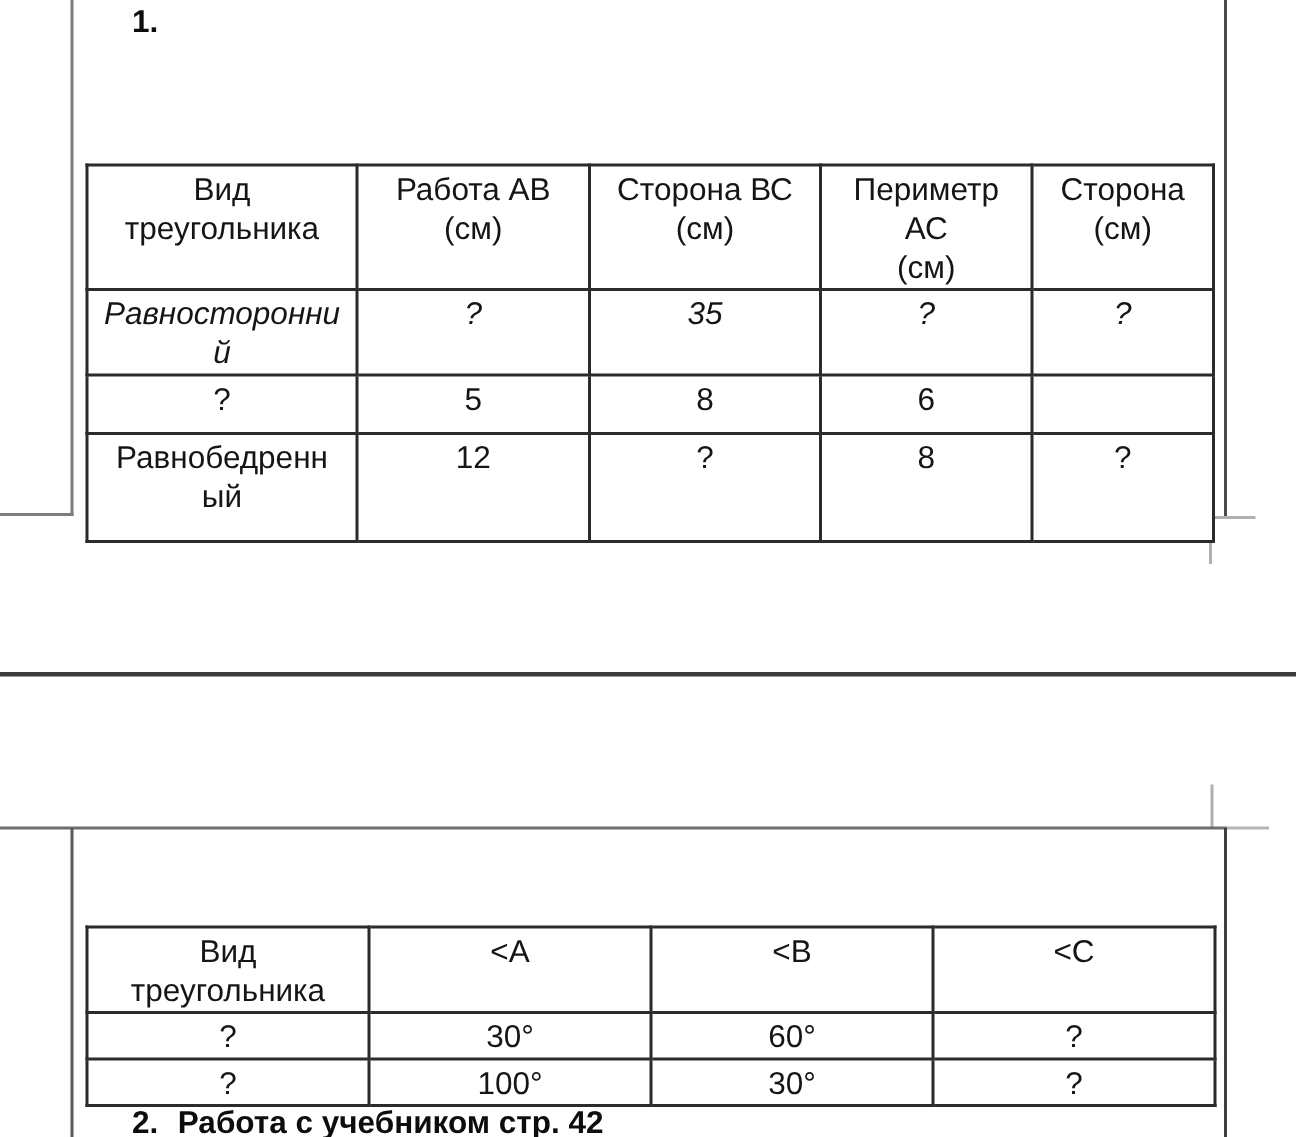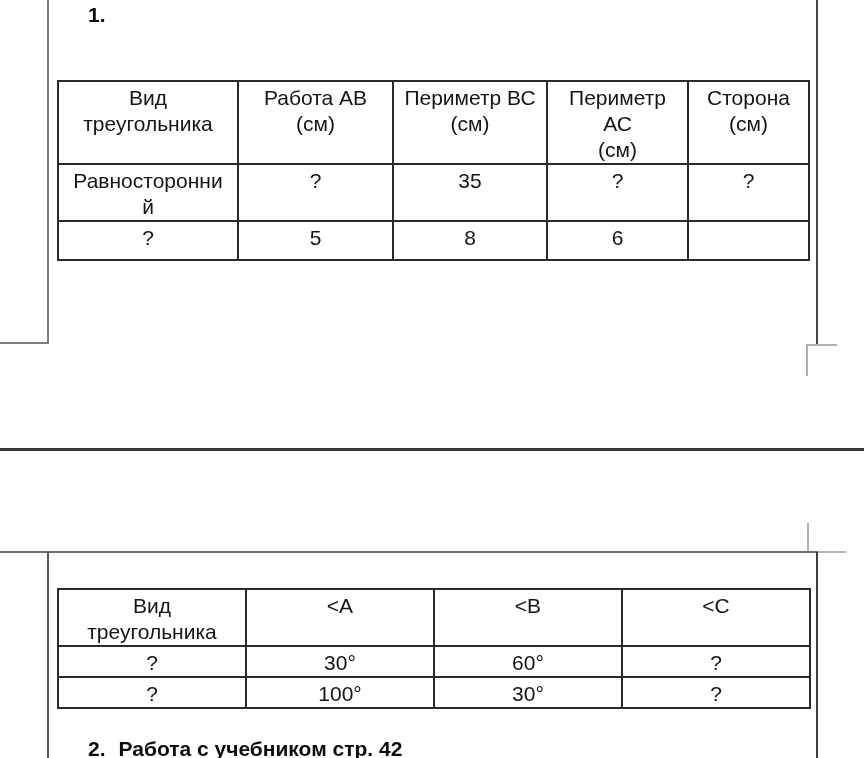--- a/index.html
+++ b/index.html
@@ -7,35 +7,35 @@
     position:relative;width:864px;height:758px;overflow:hidden;background:#ffffff;
     font-family:"Liberation Sans","DejaVu Sans",sans-serif;color:#111111;
   }
   .line{position:absolute;}
   .heading{
     position:absolute;display:flex;gap:13px;font-weight:700;font-size:21px;line-height:25px;color:#0d0d0d;
   }
   .heading-1{left:88px;top:2px;}
   .heading-2{left:88px;top:736px;}
   .grid-table{
-    position:absolute;border-collapse:collapse;table-layout:fixed;background:#ffffff;
+    position:absolute;border-collapse:collapse;table-layout:fixed;background:#ffffff;margin-top:29px;
   }
   .grid-table th,.grid-table td{
     border:2px solid #2b2b2b;text-align:center;vertical-align:top;
     padding:3px 4px 0 4px;font-weight:400;font-size:21px;line-height:26px;
     white-space:pre-line;color:#151515;overflow:hidden;
   }
   #table1{left:57px;top:80px;width:751px;}
   #table1 col:nth-child(1){width:180px;}
   #table1 col:nth-child(2){width:155px;}
   #table1 col:nth-child(3){width:154px;}
   #table1 col:nth-child(4){width:141px;}
   #table1 col:nth-child(5){width:121px;}
   #table1 thead tr{height:71px;}
-  #table1 tbody tr:nth-child(1){height:56px;}
+  #table1 tbody tr:nth-child(1){height:56px;font-style:italic;}
   #table1 tbody tr:nth-child(2){height:39px;}
   #table1 tbody tr:nth-child(3){height:72px;}
   #table2{left:57px;top:588px;width:752px;}
   #table2 col{width:188px;}
   #table2 thead tr{height:50px;}
   #table2 tbody tr{height:28px;}
   
   .p1-left-v   {left:47px;top:0;width:2px;height:344px;background:#7d7d7d;}
   .p1-left-h   {left:0;top:342px;width:49px;height:2px;background:#7d7d7d;}
   .p1-right-v  {left:816px;top:0;width:2px;height:345px;background:#4a4a4a;}
@@ -70,21 +70,21 @@
         <col>
         <col>
         <col>
       </colgroup>
     <thead>
         <tr>
           <th>Вид
 треугольника</th>
           <th>Работа AB
 (см)</th>
-          <th>Периметр ВС
+          <th>Сторона ВС
 (см)</th>
           <th>Периметр АС
 (см)</th>
           <th>Сторона
 (см)</th>
         </tr>
       </thead>
     <tbody>
         <tr>
           <td>Равносторонни
@@ -93,20 +93,28 @@
           <td>35</td>
           <td>?</td>
           <td>?</td>
         </tr>
         <tr>
           <td>?</td>
           <td>5</td>
           <td>8</td>
           <td>6</td>
           <td></td>
+        </tr>
+        <tr>
+          <td>Равнобедренн
+ый</td>
+          <td>12</td>
+          <td>?</td>
+          <td>8</td>
+          <td>?</td>
         </tr>
       </tbody>
   </table>
 
   <div class="line page-separator"></div>
 
   <div class="line p2-tick-v"></div>
   <div class="line p2-top-h"></div>
   <div class="line p2-top-ext"></div>
   <div class="line p2-left-v"></div>

